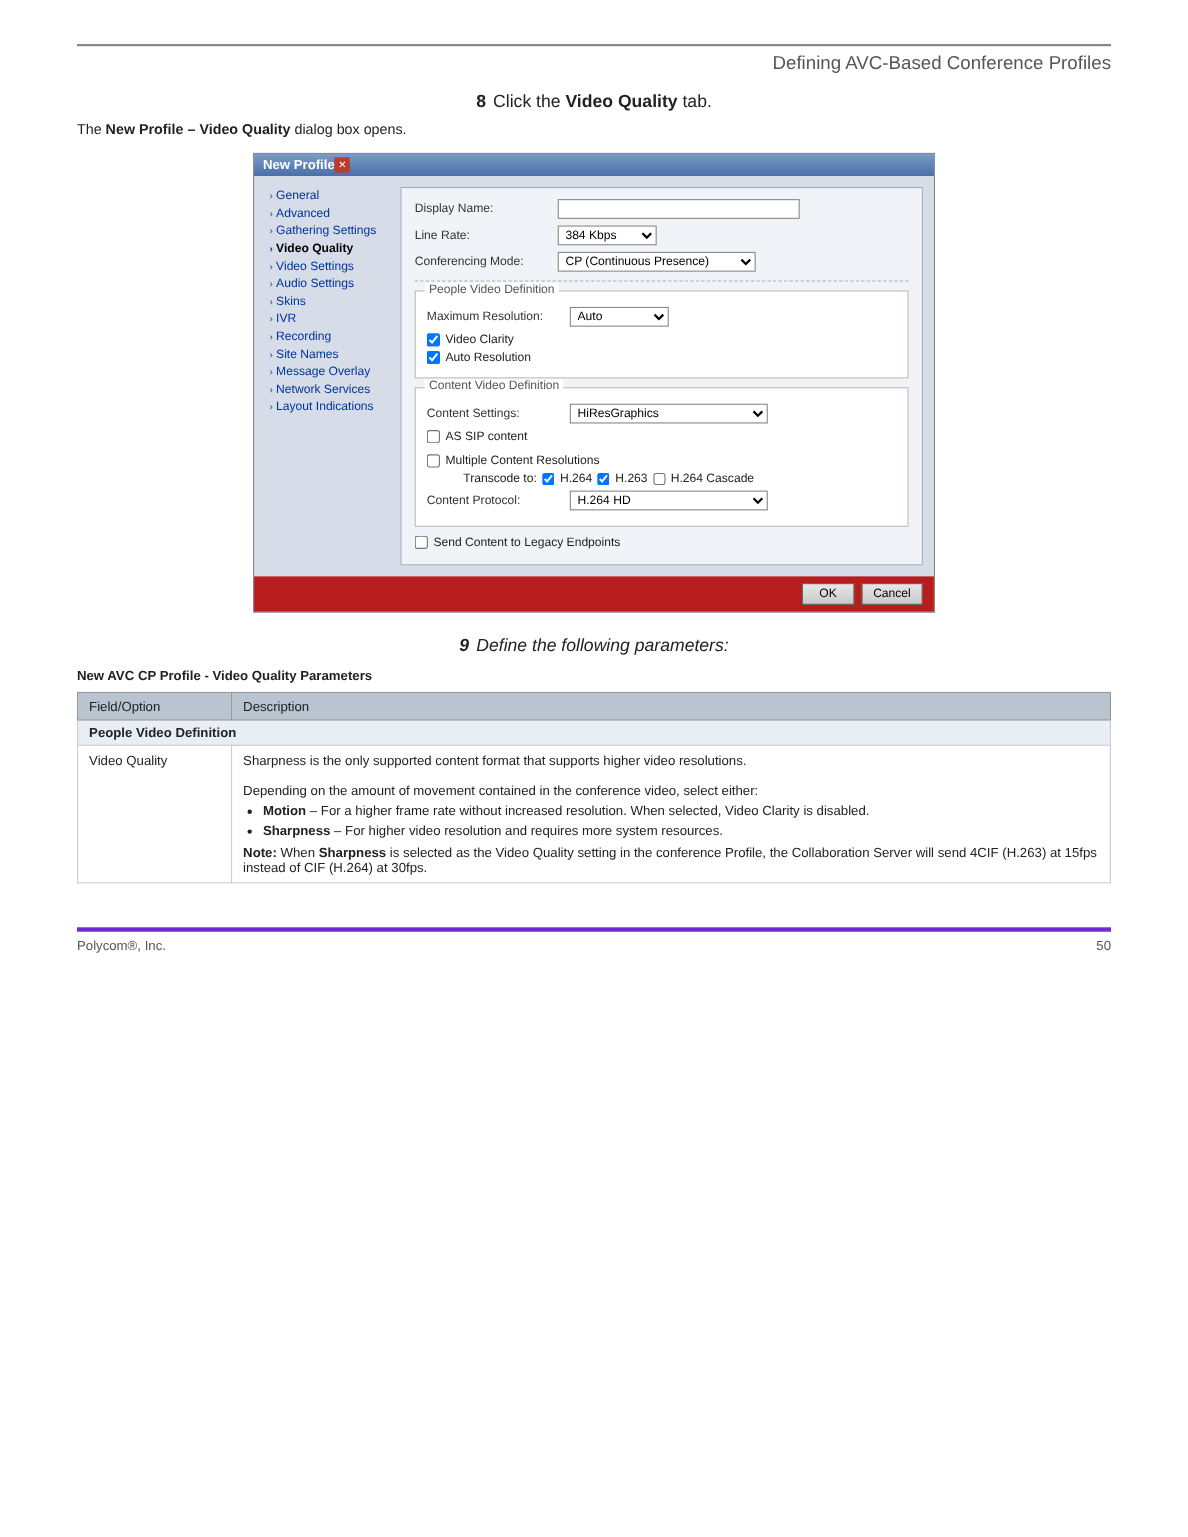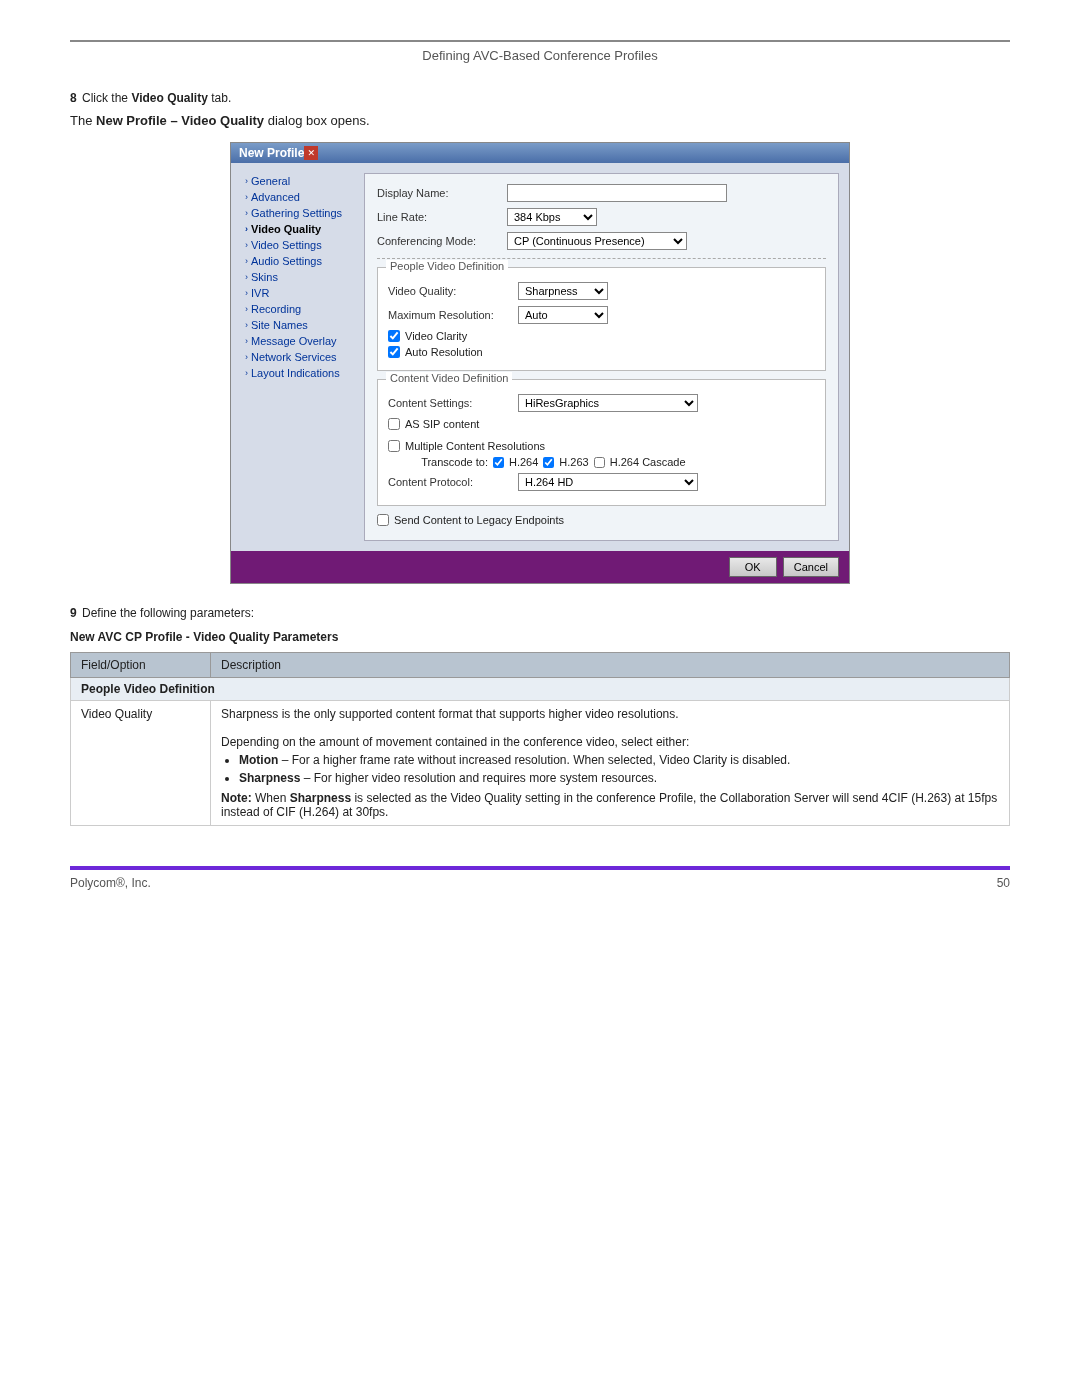--- a/index.html
+++ b/index.html
@@ -13,28 +13,29 @@
       position: relative;
     }
     .page-container {
       padding: 40px 70px 60px 70px;
     }
     .header-line {
       border-top: 2px solid #888;
       margin-bottom: 6px;
     }
     .header-right {
-      text-align: center;
-      font-size: 13px;
+      text-align: right;
+      font-size: 17px;
       color: #555;
-      margin-bottom: 28px;
+      margin-bottom: 16px;
     }
     .step-line {
       margin-bottom: 8px;
-      font-size: 12px;
+      font-size: 16px;
+      text-align: center;
     }
     .step-line .step-num {
       font-weight: bold;
       margin-right: 2px;
     }
     .sub-line {
       margin-bottom: 14px;
       font-size: 13px;
     }
     
@@ -164,35 +165,36 @@
     }
     .checkbox-row input[type="checkbox"] {
       width: 12px;
       height: 12px;
     }
     .dialog-footer {
       display: flex;
       justify-content: flex-end;
       padding: 6px 10px;
       gap: 6px;
-      background: #701a75;
+      background: #b91c1c;
     }
     .dialog-btn {
       height: 20px;
       min-width: 48px;
       font-size: 11px;
       border: 1px solid #666;
       background: linear-gradient(to bottom, #e8e8e8, #c8c8c8);
       cursor: pointer;
       padding: 0 10px;
     }
     
     .step9-line {
       margin-top: 20px;
       margin-bottom: 10px;
+      font-style: italic;
     }
     .table-title {
       font-weight: bold;
       font-size: 12px;
       margin-bottom: 8px;
     }
     .params-table {
       width: 100%;
       border-collapse: collapse;
       font-size: 12px;
@@ -350,27 +352,20 @@
           <select class="form-select form-select-md">
             <option>CP (Continuous Presence)</option>
           </select>
         </div>
 
         <hr class="separator-dashed">
 
         <div class="section-group">
           <span class="section-group-title">People Video Definition</span>
           <div class="section-group-body">
-            <div class="form-row">
-              <span class="form-label">Video Quality:</span>
-              <select class="form-select form-select-sm">
-                <option>Sharpness</option>
-                <option>Motion</option>
-              </select>
-            </div>
             <div class="form-row">
               <span class="form-label">Maximum Resolution:</span>
               <select class="form-select form-select-sm">
                 <option>Auto</option>
               </select>
             </div>
             <div class="checkbox-row">
               <input type="checkbox" checked="" class="small-checkbox" style="">
               <span>Video Clarity</span>
             </div>

